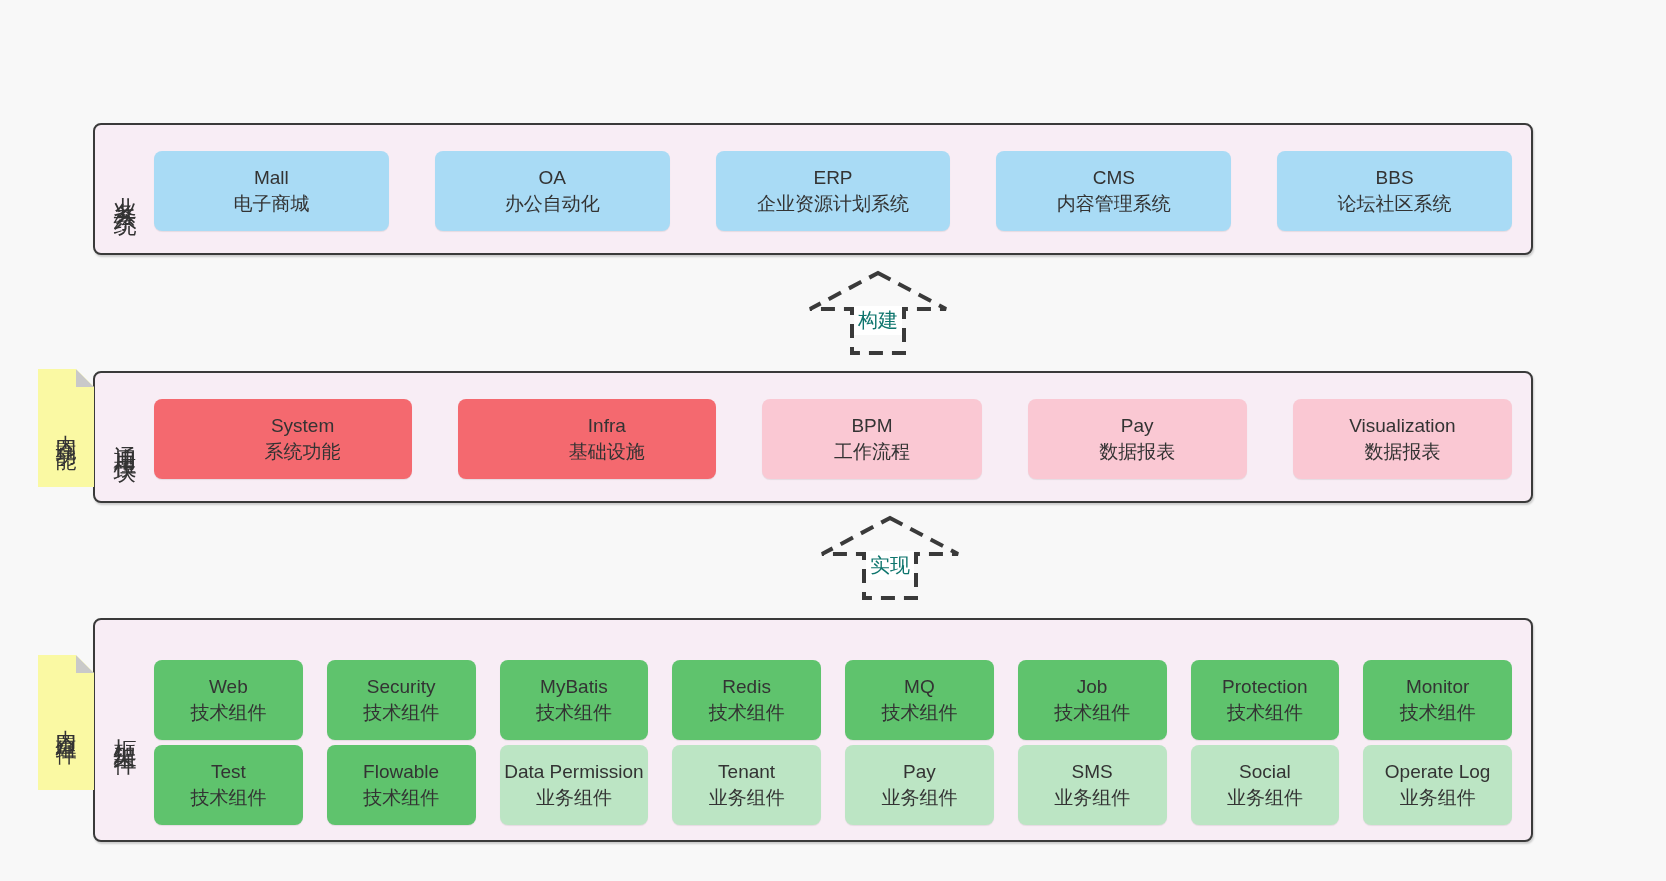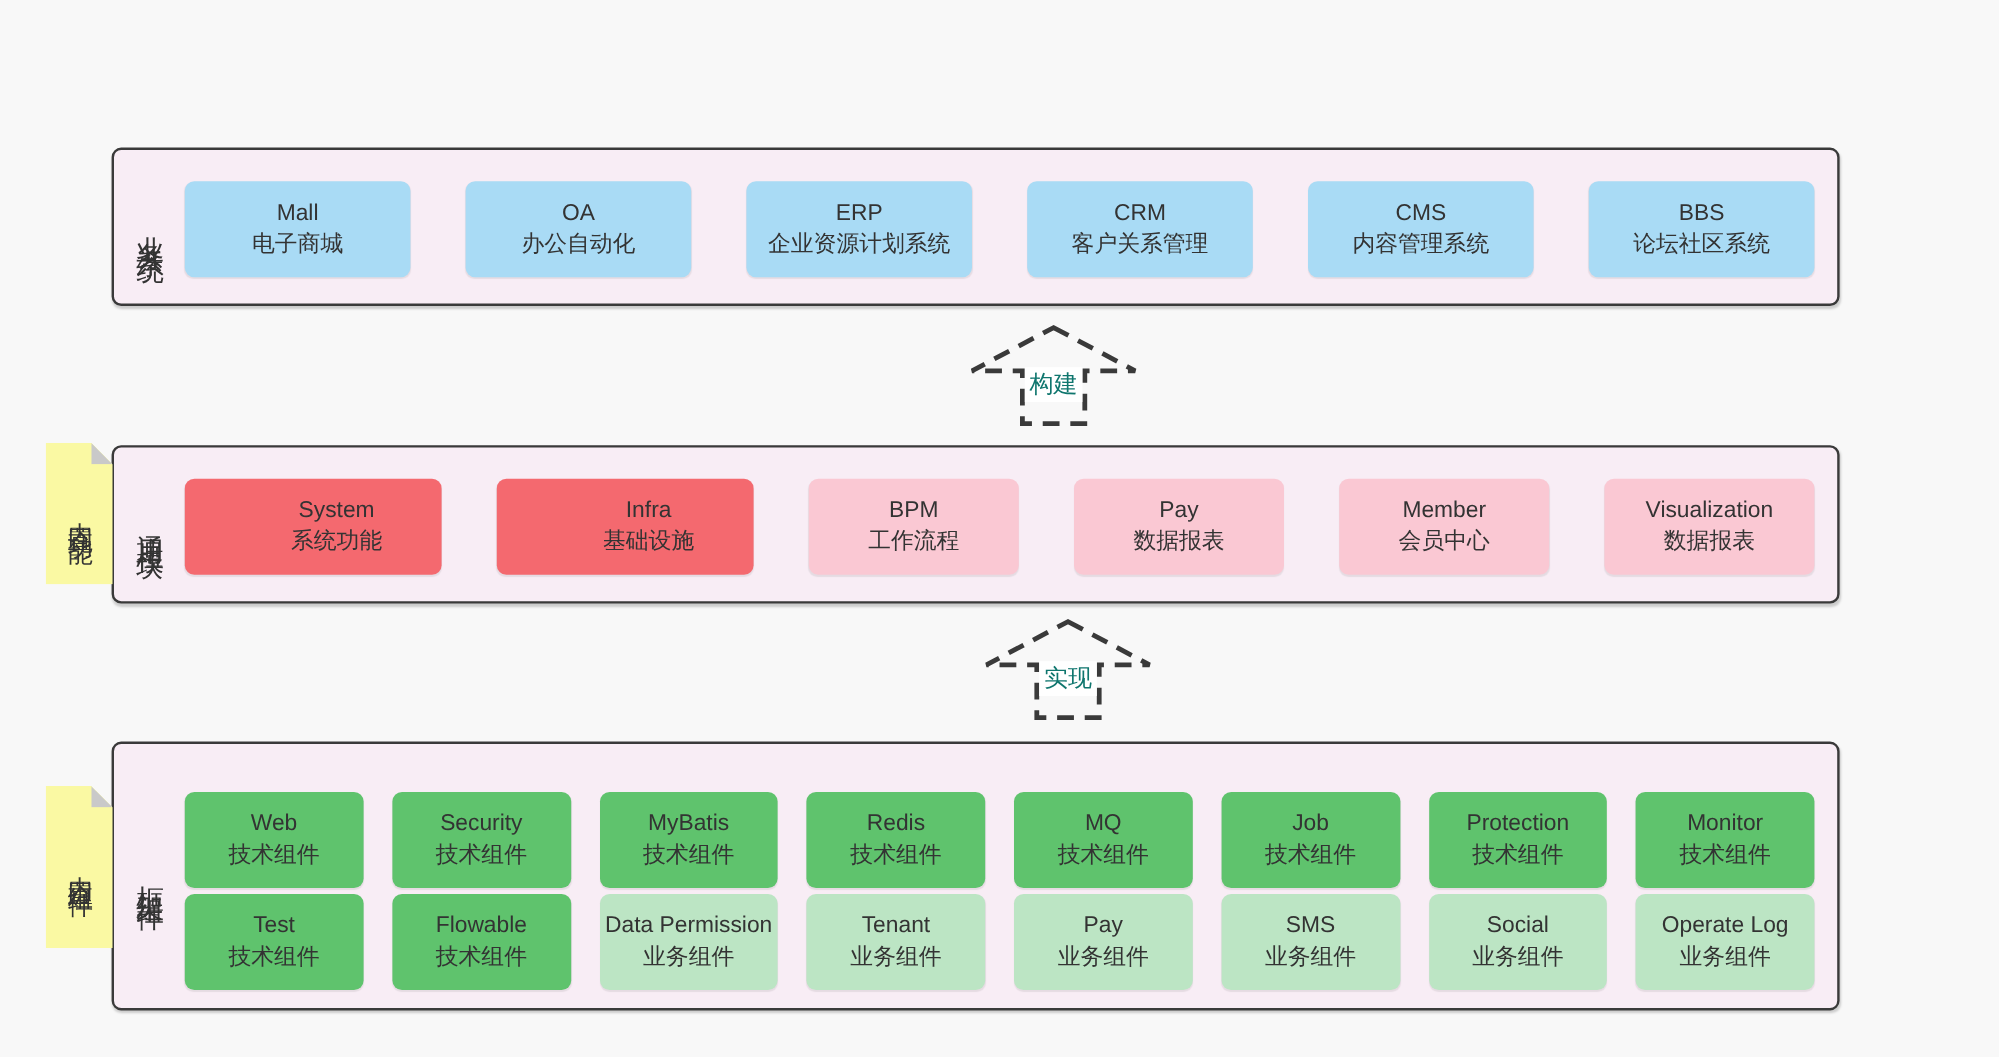--- a/index.html
+++ b/index.html
@@ -81,24 +81,20 @@
       </div>
       <div class="box blue">
         <div>OA</div>
         <div>办公自动化</div>
       </div>
       <div class="box blue">
         <div>ERP</div>
         <div>企业资源计划系统</div>
       </div>
       <div class="box blue">
-        <div>CRM</div>
-        <div>客户关系管理</div>
-      </div>
-      <div class="box blue">
         <div>CMS</div>
         <div>内容管理系统</div>
       </div>
       <div class="box blue">
         <div>BBS</div>
         <div>论坛社区系统</div>
       </div>
     </div>
   </div>
 
@@ -126,24 +122,20 @@
       </div>
       <div class="box pink">
         <div>BPM</div>
         <div>工作流程</div>
       </div>
       <div class="box pink">
         <div>Pay</div>
         <div>数据报表</div>
       </div>
       <div class="box pink">
-        <div>Member</div>
-        <div>会员中心</div>
-      </div>
-      <div class="box pink">
         <div>Visualization</div>
         <div>数据报表</div>
       </div>
     </div>
   </div>
 
   <div class="arrow arrow-implement">
     <svg width="142" height="86" viewBox="0 0 142 86">
       <polygon points="71,3 139,39 97,39 97,83 45,83 45,39 3,39" fill="none" stroke="#3a3a3a" stroke-width="4" stroke-dasharray="14 9"></polygon>
     </svg>

